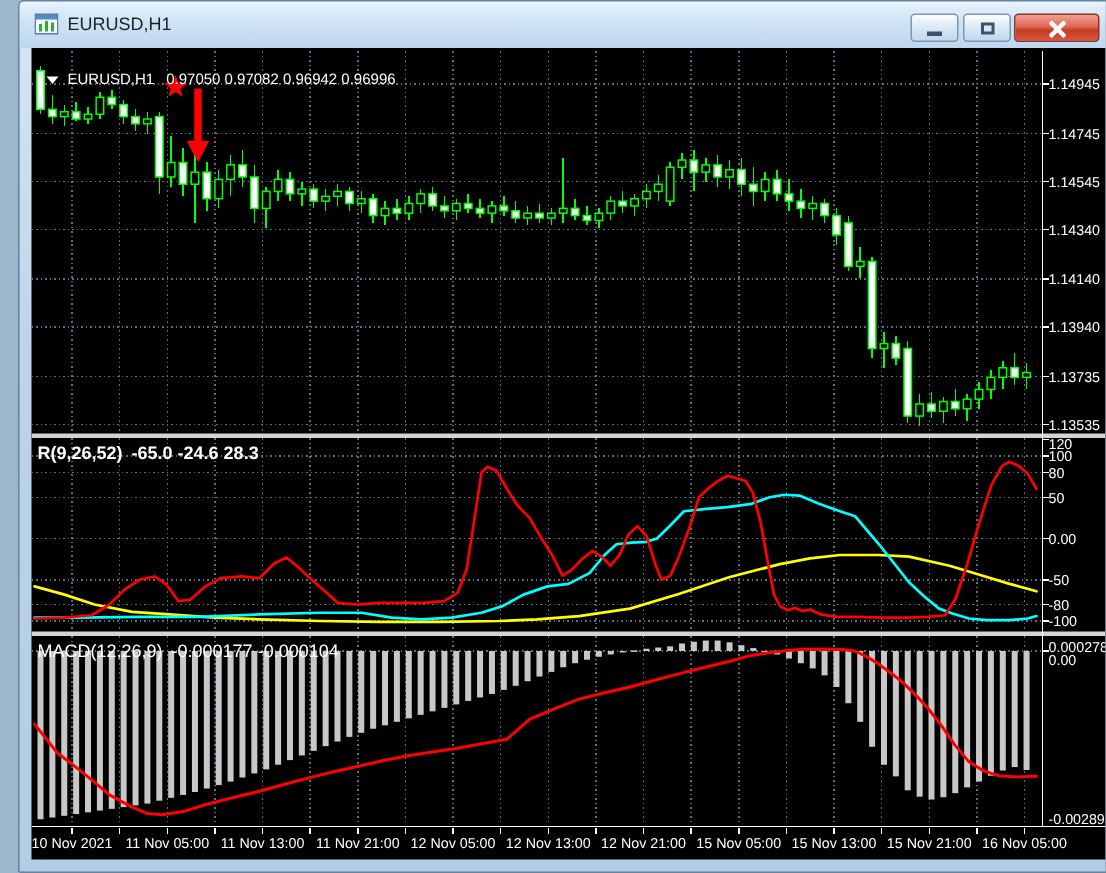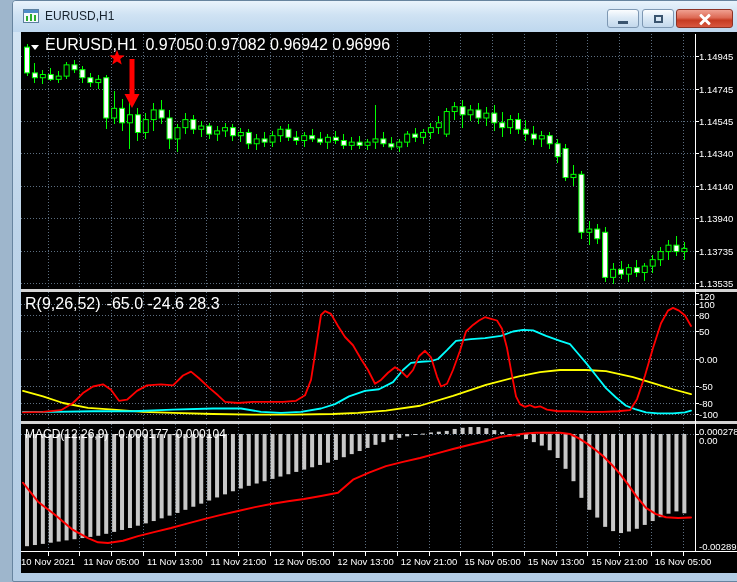--- a/index.html
+++ b/index.html
@@ -21,25 +21,25 @@
        background:linear-gradient(#f0a091,#dd6a55 45%,#c63b22 60%,#d8573f);}
   .glyph-min{width:10px;height:3px;background:#3a546e;margin-top:7px;}
   .glyph-max{width:9px;height:8px;border:2px solid #3a546e;box-sizing:border-box;background:transparent;}
   .glyph-close{position:relative;width:12px;height:10px;}
   .glyph-close i{position:absolute;left:-1px;top:4px;width:14px;height:3px;background:#fff;border-radius:1px;}
   .glyph-close i:first-child{transform:rotate(45deg);}
   .glyph-close i:last-child{transform:rotate(-45deg);}
   .client{position:absolute;left:8px;top:31px;width:716px;height:541px;background:#000;}
   .client svg{display:block;}
   .hdr{position:absolute;color:#fff;white-space:nowrap;pointer-events:none;}
-  .hdr-main{left:10px;top:4px;font-size:16px;}
+  .hdr-main{left:10px;top:16px;font-size:10px;}
   .hdr-main .sym{margin-right:8px;}
   .tri{display:inline-block;width:0;height:0;border-left:4px solid transparent;
        border-right:4px solid transparent;border-top:5px solid #fff;margin-right:6px;}
-  .hdr-osc{left:4px;top:263px;font-size:16px;}
+  .hdr-osc{left:4px;top:263px;font-size:12px;font-weight:bold;}
   .hdr-macd{left:4px;top:395px;font-size:12px;}
   .hdr .vals{margin-left:6px;}
 </style>
 </head>
 <body>
 
 <div id="win">
   <div class="titlebar">
     <span class="app-icon">
       <svg width="16" height="16" viewBox="0 0 16 16">

